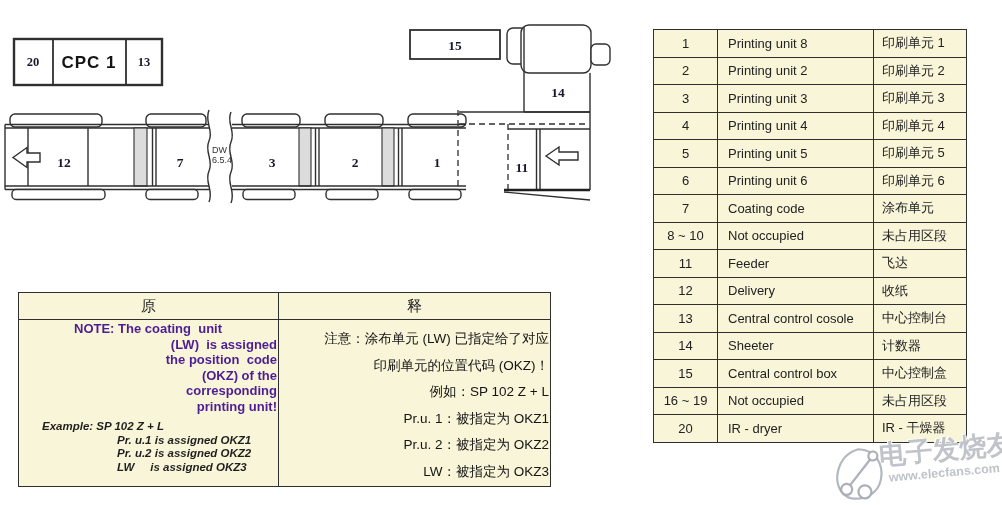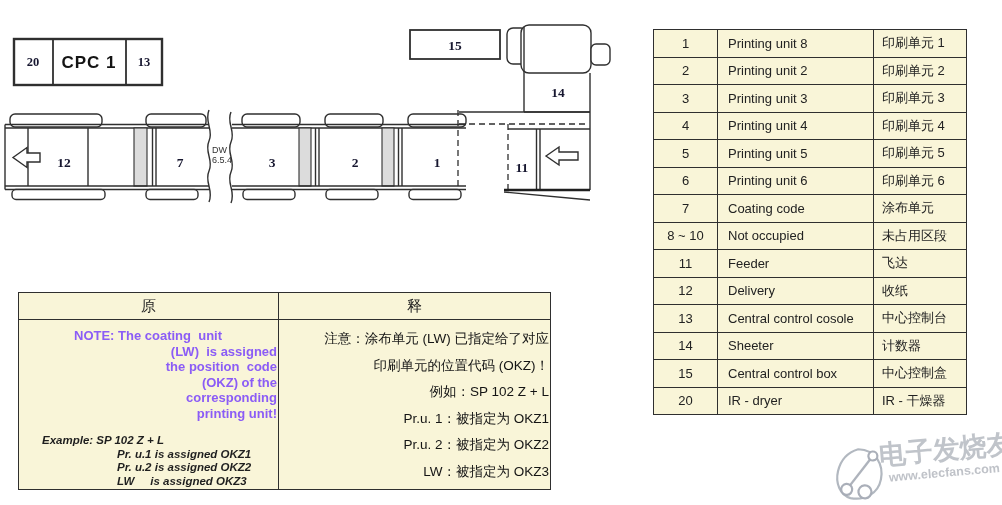--- a/index.html
+++ b/index.html
@@ -29,25 +29,25 @@
   .code-table{position:absolute;left:653px;top:29px;width:313px;}
   .code-table th{height:26px;font-size:15px;letter-spacing:1px;}
   .code-table td{height:24.5px;font-size:13px;}
   .code-table td.c-code{text-align:center;}
   .code-table td.c-src{text-align:left;padding-left:10px;}
   .code-table td.c-trn{text-align:left;padding-left:8px;}
 
   .note-table{position:absolute;left:18px;top:292px;width:532px;}
   .note-table th{height:24px;font-size:15px;}
   .note-table td{height:155px;vertical-align:top;}
-  .nt-en{font-weight:bold;font-size:13px;line-height:15.5px;color:#8b5cf6;padding-top:7px;}
+  .nt-en{font-weight:bold;font-size:13px;line-height:15.5px;color:#4c1d95;}
   .nt-en .l{white-space:pre;}
   .l-first{padding-left:54px;}
   .l-cont{padding-left:100px;text-align:right;}
-  .nt-ex{font-style:italic;font-weight:bold;font-size:11.5px;line-height:13.5px;color:#1f1f1f;margin-top:13px;}
+  .nt-ex{font-style:italic;font-weight:bold;font-size:11.5px;line-height:13.5px;color:#1f1f1f;margin-top:6px;}
   .nt-ex .l{white-space:pre;}
   .ex-first{padding-left:22px;}
   .ex-cont{padding-left:97px;}
   .nt-zh{font-size:13.5px;line-height:26.5px;color:#141414;padding-top:5px;}
   .nt-zh .l{white-space:pre;text-align:right;}
   .zh-base{padding-left:29px;}
   .zh-indent{padding-left:67px;}
 
   
   .watermark{position:absolute;left:834px;top:428px;width:170px;height:78px;z-index:5;
@@ -263,20 +263,25 @@
           <td class="c-code">14</td>
           <td class="c-src">Sheeter</td>
           <td class="c-trn">计数器</td>
         </tr>
     <tr>
           <td class="c-code">15</td>
           <td class="c-src">Central control box</td>
           <td class="c-trn">中心控制盒</td>
         </tr>
     <tr>
+          <td class="c-code">16 ~ 19</td>
+          <td class="c-src">Not occupied</td>
+          <td class="c-trn">未占用区段</td>
+        </tr>
+    <tr>
           <td class="c-code">20</td>
           <td class="c-src">IR - dryer</td>
           <td class="c-trn">IR - 干燥器</td>
         </tr>
   </tbody>
     </table>
 
   <div class="watermark">
     <svg class="wm-logo" width="52" height="56" viewBox="0 0 52 56">
       <path d="M26,2 C44,4 50,20 46,34 C42,48 28,54 14,50 C4,46 0,34 4,22 C8,10 16,4 26,2 Z" fill="rgba(255,255,255,0.82)" stroke="rgba(165,171,181,0.85)" stroke-width="2.2"></path>

